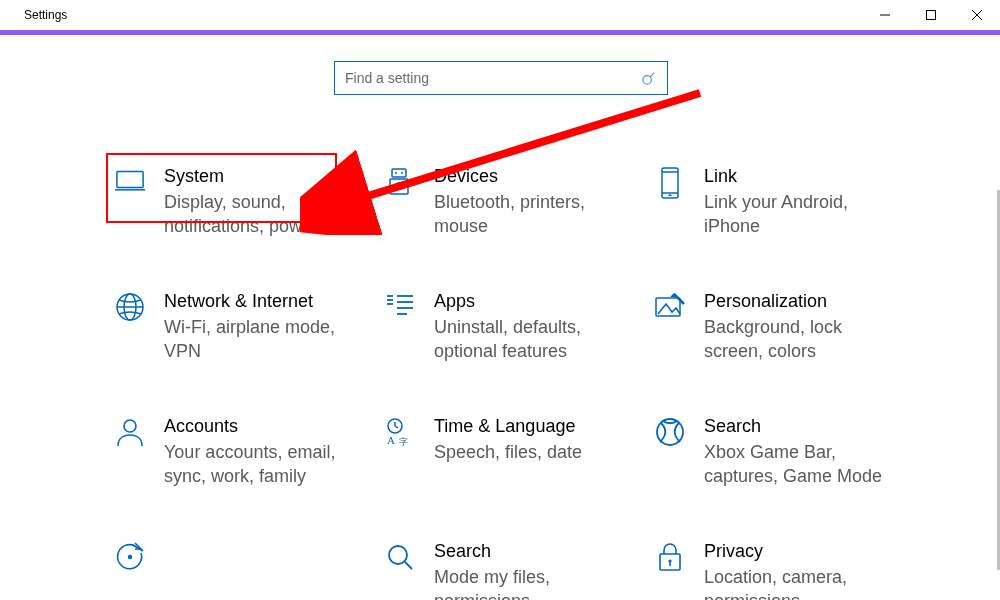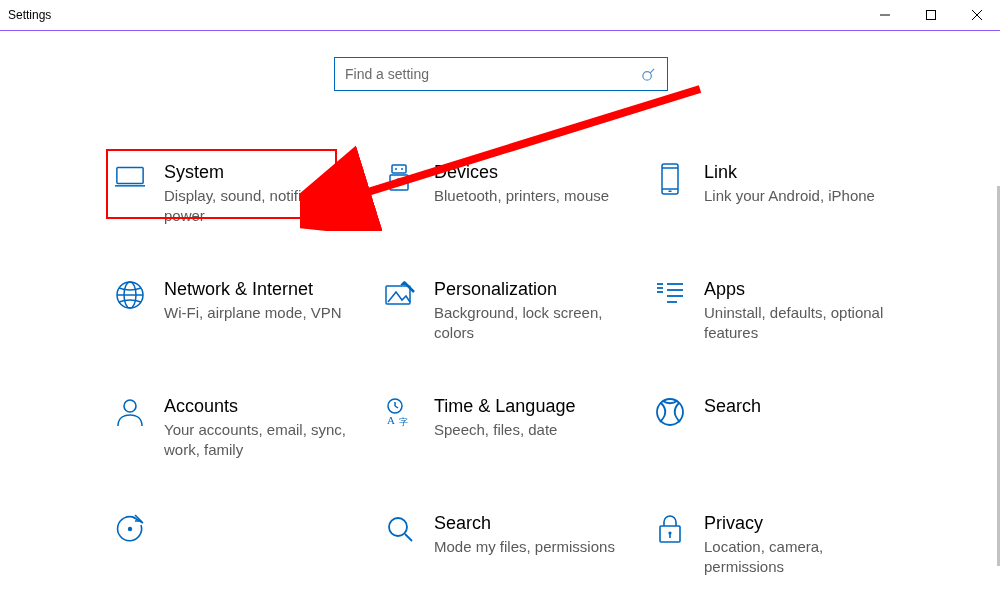--- a/index.html
+++ b/index.html
@@ -10,22 +10,22 @@
     font-family: "Segoe UI", Arial, sans-serif;
     background: #ffffff;
     color: #000000;
     overflow: hidden;
     font-size: 13px;
   }
   .titlebar {
     height: 30px;
     display: flex;
     align-items: center;
-    padding-left: 8px;
-    border-bottom: 1px solid #8b5cf6;
+    padding-left: 24px;
+    border-bottom: 5px solid #8b5cf6;
     background: #fff;
     position: relative;
     user-select: none;
   }
   .titlebar-title { font-size: 12px; color: #000; }
   .win-controls {
     position: absolute;
     right: 0; top: 0;
     height: 30px;
     display: flex;
@@ -99,21 +99,21 @@
     flex: 0 0 40px;
     display: flex;
     align-items: flex-start;
     justify-content: center;
     color: #0067c0;
     padding-top: 2px;
   }
   .tile-text { padding-left: 14px; max-width: 200px; }
   .tile-title { font-size: 18px; color: #000; line-height: 1.25; }
   .tile-desc {
-    font-size: 15px;
+    font-size: 18px;
     color: #5a5a5a;
     line-height: 1.35;
     margin-top: 2px;
   }
   .highlight-box {
     position: absolute;
     left: 106px;
     top: 118px;
     width: 227px;
     height: 66px;
@@ -216,53 +216,53 @@
         </svg>
       </div>
       <div class="tile-text">
         <div class="tile-title">Network &amp; Internet</div>
         <div class="tile-desc">Wi-Fi, airplane mode, VPN</div>
       </div>
     </div>
 
     <div class="tile">
       <div class="tile-icon">
-        <svg width="32" height="28" viewBox="0 0 32 28" fill="none" stroke="#0067c0" stroke-width="1.5">
-          <rect x="2" y="6" width="24" height="18" rx="1"></rect>
-          <path d="M4 22 L12 12 L18 20 L22 16 L26 22"></path>
-          <path d="M20 2 L30 12" stroke-width="2.5"></path>
-          <path d="M17 5 L20 2 L23 5" fill="#0067c0"></path>
-        </svg>
-      </div>
-      <div class="tile-text">
-        <div class="tile-title">Personalization</div>
-        <div class="tile-desc">Background, lock screen, colors</div>
-      </div>
-    </div>
-
-    <div class="tile">
-      <div class="tile-icon">
         <svg width="30" height="24" viewBox="0 0 30 24" fill="none" stroke="#0067c0" stroke-width="1.8">
           <line x1="2" y1="4" x2="8" y2="4"></line>
             <line x1="2" y1="8" x2="8" y2="8"></line>
             <line x1="2" y1="12" x2="8" y2="12"></line>
           <line x1="12" y1="4" x2="28" y2="4"></line>
           <line x1="12" y1="10" x2="28" y2="10"></line>
           <line x1="12" y1="16" x2="28" y2="16"></line>
           <line x1="12" y1="22" x2="22" y2="22"></line>
         </svg>
       </div>
       <div class="tile-text">
         <div class="tile-title">Apps</div>
         <div class="tile-desc">Uninstall, defaults, optional features</div>
       </div>
     </div>
 
     <div class="tile">
       <div class="tile-icon">
+        <svg width="32" height="28" viewBox="0 0 32 28" fill="none" stroke="#0067c0" stroke-width="1.5">
+          <rect x="2" y="6" width="24" height="18" rx="1"></rect>
+          <path d="M4 22 L12 12 L18 20 L22 16 L26 22"></path>
+          <path d="M20 2 L30 12" stroke-width="2.5"></path>
+          <path d="M17 5 L20 2 L23 5" fill="#0067c0"></path>
+        </svg>
+      </div>
+      <div class="tile-text">
+        <div class="tile-title">Personalization</div>
+        <div class="tile-desc">Background, lock screen, colors</div>
+      </div>
+    </div>
+
+    <div class="tile">
+      <div class="tile-icon">
         <svg width="28" height="30" viewBox="0 0 28 30" fill="none" stroke="#0067c0" stroke-width="1.6">
           <circle cx="14" cy="9" r="6"></circle>
           <path d="M2 29 C2 20 9 18 14 18 C19 18 26 20 26 29"></path>
         </svg>
       </div>
       <div class="tile-text">
         <div class="tile-title">Accounts</div>
         <div class="tile-desc">Your accounts, email, sync, work, family</div>
       </div>
     </div>
@@ -287,20 +287,21 @@
       <div class="tile-icon">
         <svg width="30" height="30" viewBox="0 0 30 30" fill="none" stroke="#0067c0" stroke-width="1.8">
           <circle cx="15" cy="15" r="13"></circle>
           <path d="M6 6 C12 12 12 18 5 25"></path>
           <path d="M24 6 C18 12 18 18 25 25"></path>
           <path d="M8 4 C12 7 18 7 22 4"></path>
         </svg>
       </div>
       <div class="tile-text">
         <div class="tile-title">Search</div>
+        <div class="tile-desc">Xbox Game Bar, captures, Game Mode</div>
       </div>
     </div>
 
     <div class="tile">
       <div class="tile-icon">
         <svg width="30" height="30" viewBox="0 0 30 30" fill="none" stroke="#0067c0" stroke-width="1.6">
           <path d="M26 11 A12 12 0 1 1 20 4"></path>
           <polyline points="20,1 26,7 20,7" fill="none"></polyline>
           <line x1="18" y1="3" x2="28" y2="9"></line>
           <circle cx="15" cy="15" r="2.2" fill="#0067c0" stroke="none"></circle>

